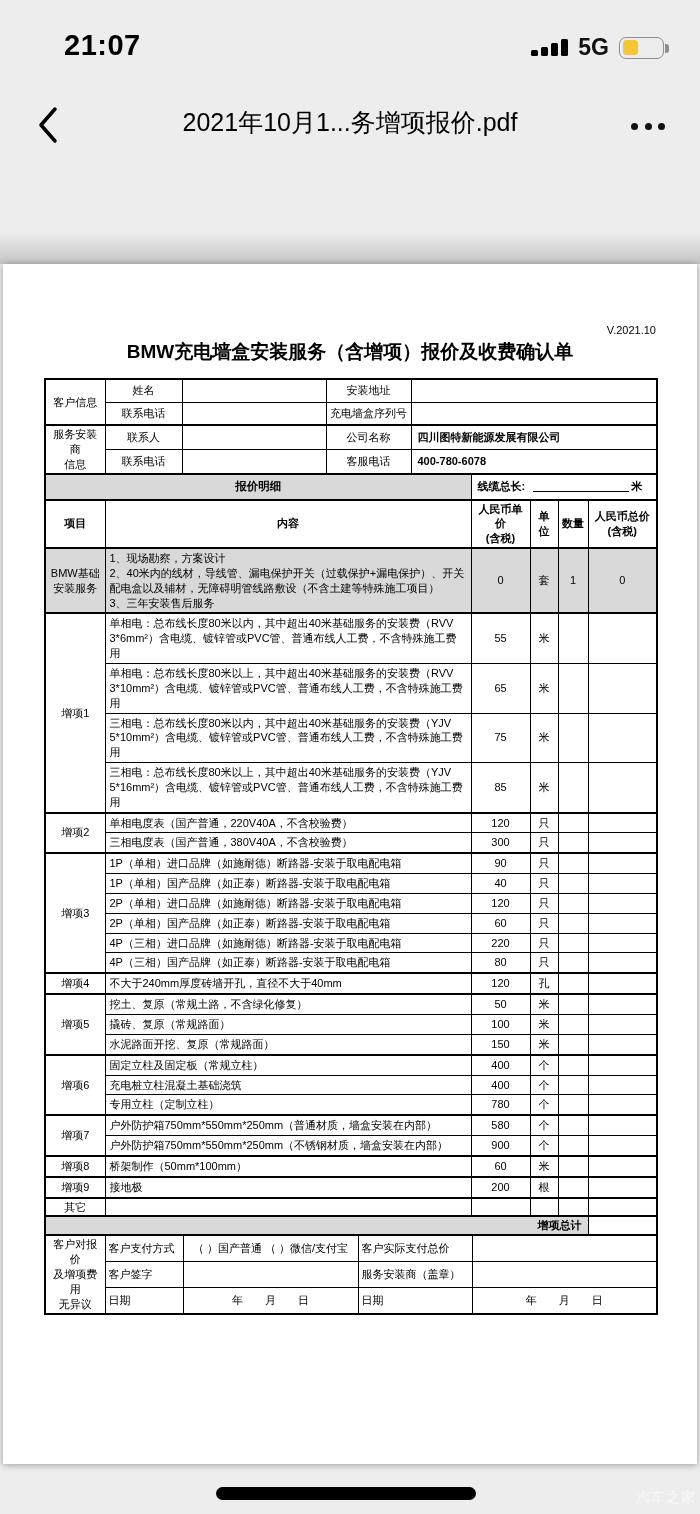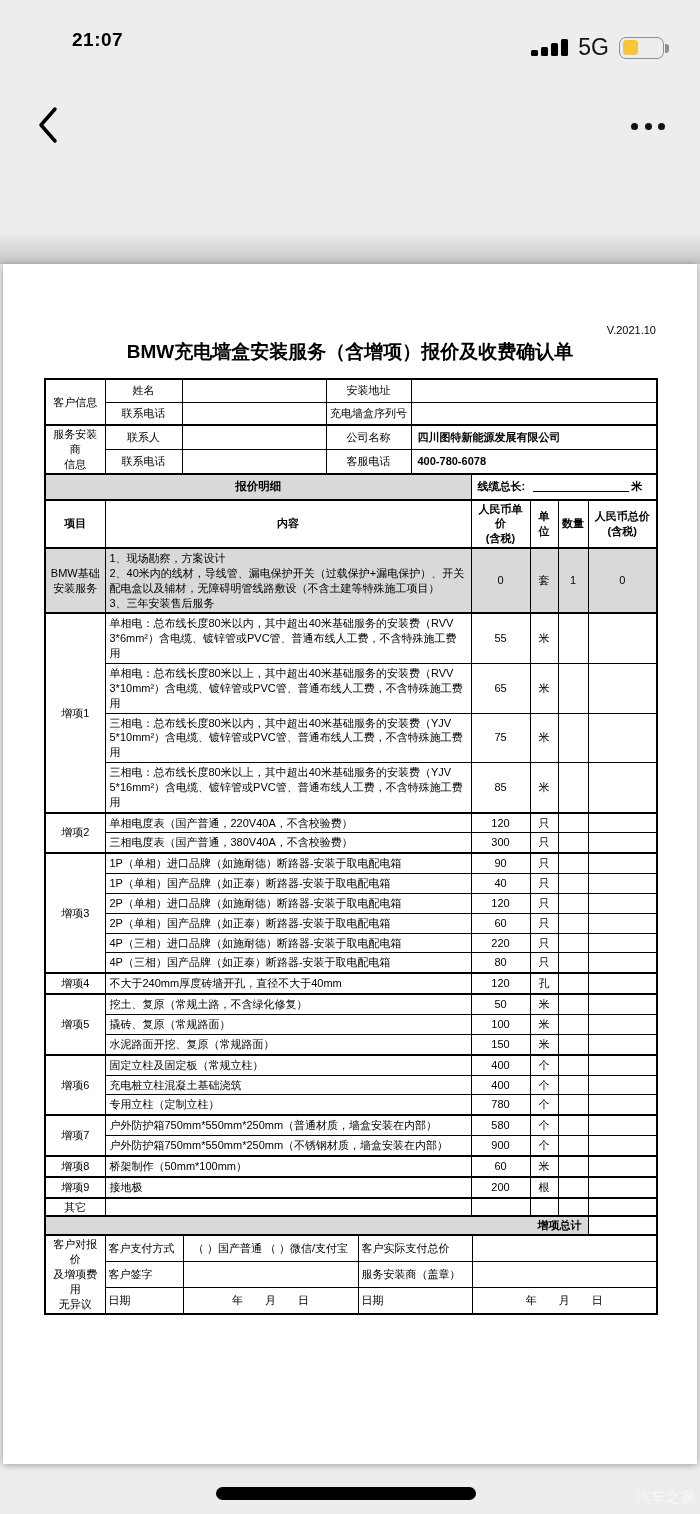--- a/index.html
+++ b/index.html
@@ -1,22 +1,22 @@
 <!DOCTYPE html>
 <html><head>
 <meta charset="utf-8">
 <style>
   * { margin:0; padding:0; box-sizing:border-box; }
   html,body { width:700px; height:1514px; }
   body { background:#ededed; font-family:"Liberation Sans","DejaVu Sans",sans-serif; position:relative; overflow:hidden; color:#000; }
 
   
   .status-bar { position:absolute; top:24px; left:0; right:0; height:44px; }
-  .time { position:absolute; left:72px; top:5px; font-size:19px; font-weight:700; letter-spacing:.5px; }
-  .right-icons { position:absolute; right:36px; top:10px; display:flex; align-items:center; gap:10px; }
+  .time { position:absolute; left:64px; top:5px; font-size:29px; font-weight:700; letter-spacing:.5px; }
+  .right-icons { position:absolute; right:36px; top:10px; display:flex; align-items:center; gap:10px;font-weight:bold; }
   .signal { display:flex; align-items:flex-end; gap:3px; height:17px; }
   .signal i { display:block; width:7px; background:#000; border-radius:1.5px; }
   .signal i:nth-child(1){height:6px;} .signal i:nth-child(2){height:9px;}
   .signal i:nth-child(3){height:13px;} .signal i:nth-child(4){height:17px;}
   .net { font-size:23px; color:#111; }
   .battery { position:relative; width:45px; height:22px; border:1.5px solid rgba(0,0,0,.4); border-radius:7px; padding:2.5px; }
   .battery .fill { width:15px; height:100%; background:#f6c636; border-radius:3.5px; }
   .battery .cap { position:absolute; right:-5.5px; top:6.5px; width:3.5px; height:9px; background:rgba(0,0,0,.4); border-radius:0 3px 3px 0; }
 
   
@@ -92,20 +92,21 @@
     </div>
   </div>
 </div>
 
 <div class="nav-bar">
   <button class="back">
     <svg width="22" height="40" viewBox="0 0 22 40">
       <polyline points="18,4 4,20 18,36" fill="none" stroke="#000" stroke-width="3.5" stroke-linecap="round" stroke-linejoin="round"></polyline>
     </svg>
   </button>
+  <div class="nav-title">2021年10月1...务增项报价.pdf</div>
   <button class="more">
     <i></i>
       <i></i>
       <i></i>
   </button>
 </div>
 
 <div class="page-shadow"></div>
 <div class="page">
   <div class="doc">

